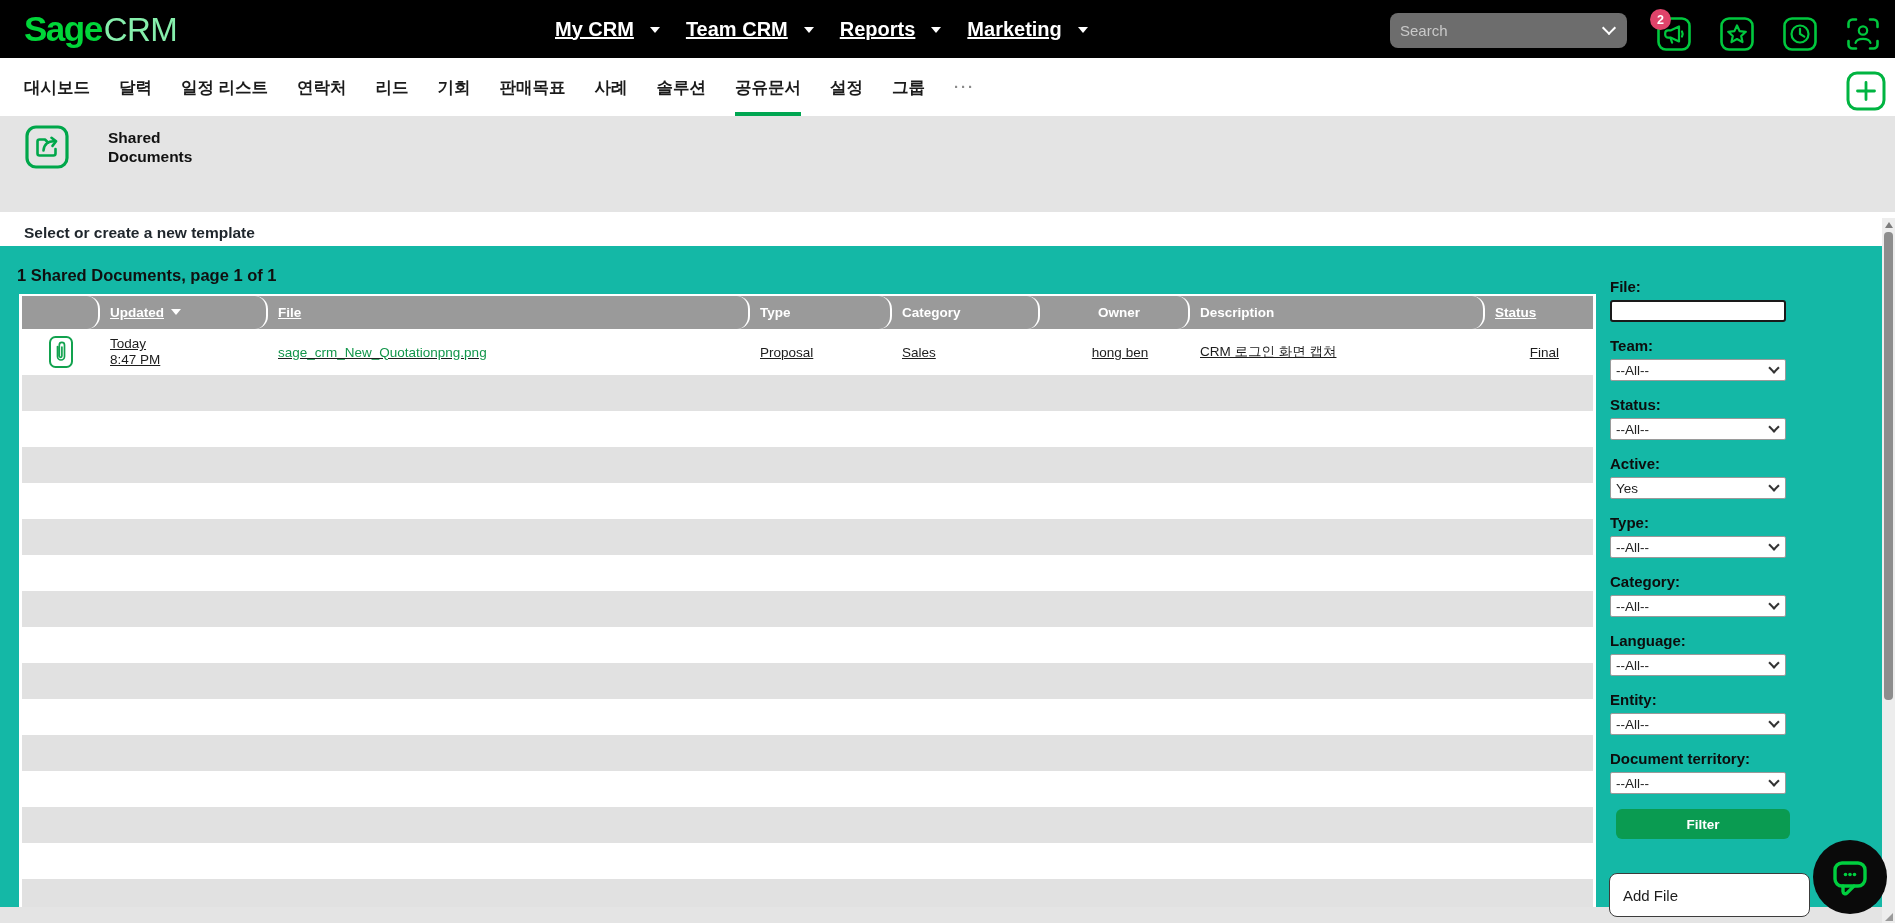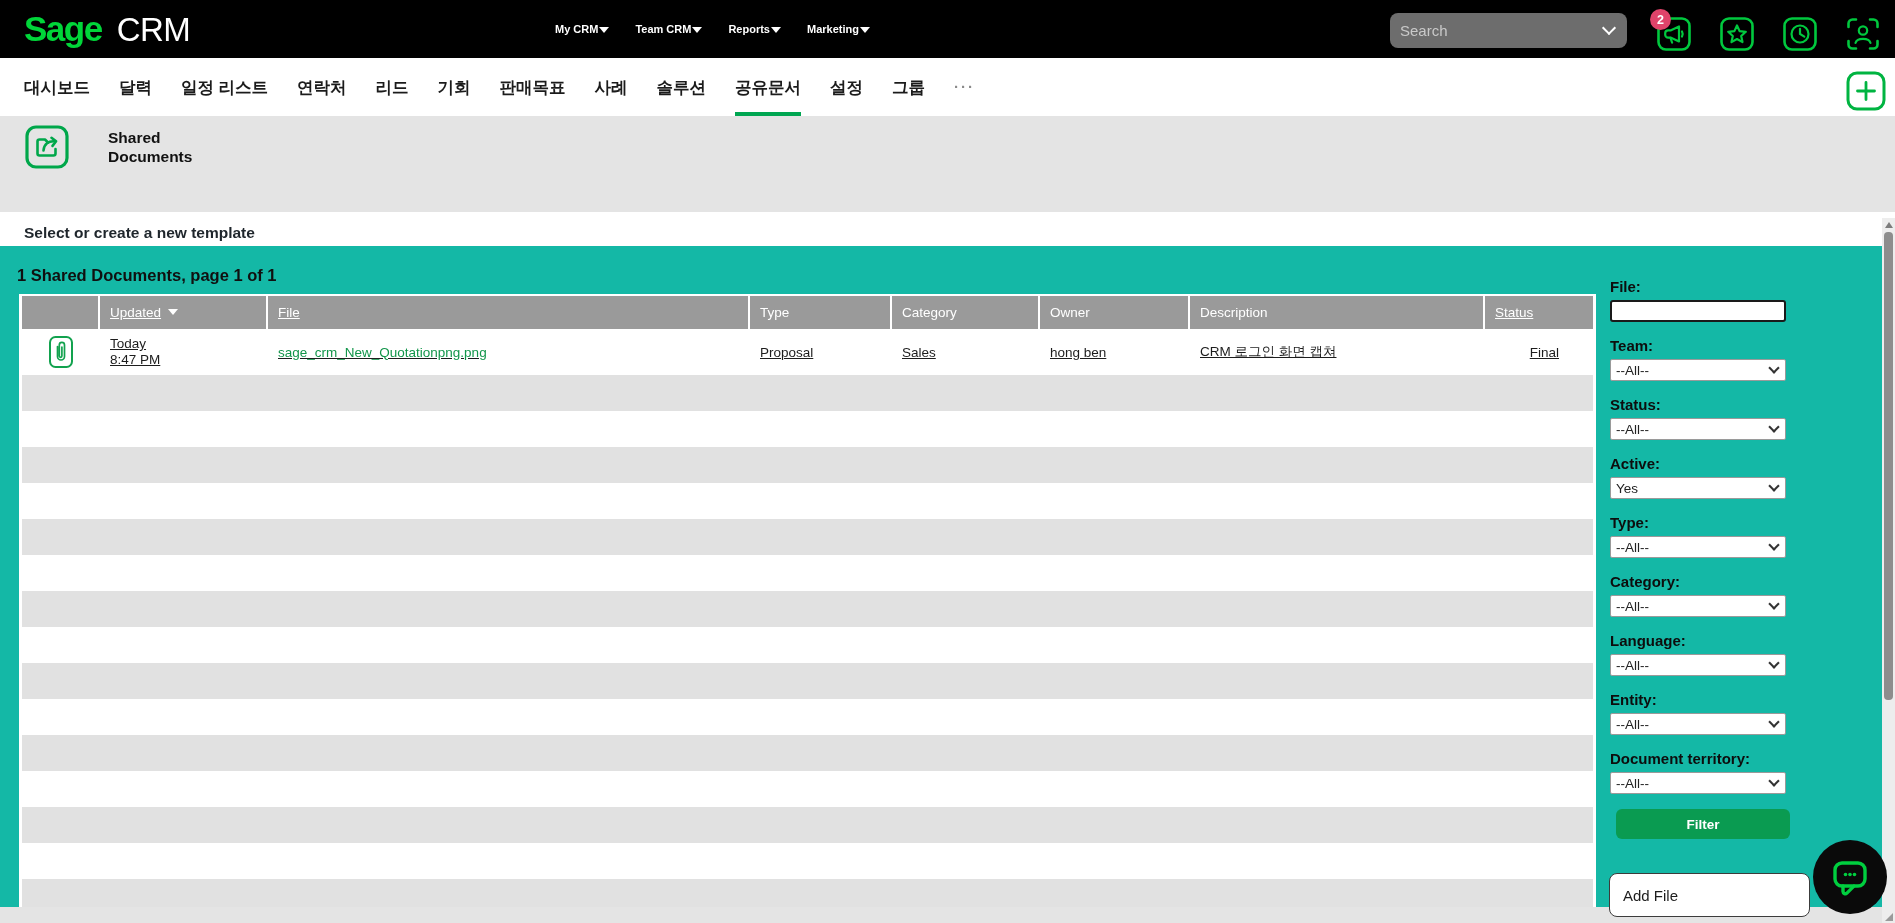--- a/index.html
+++ b/index.html
@@ -3,23 +3,23 @@
 <meta charset="utf-8">
 <style>
   * { box-sizing: border-box; margin: 0; padding: 0; }
   html,body { width:1895px; height:923px; overflow:hidden; }
   body { font-family:"Liberation Sans", sans-serif; background:#e4e4e4; position:relative; }
 
   
   .topbar { position:absolute; top:0; left:0; width:1895px; height:58px; background:#000; z-index:5; }
   .logo { position:absolute; left:24px; top:9px; display:flex; align-items:baseline; cursor:pointer; }
   .logo .brand { color:#00d639; font-size:35px; font-weight:700; letter-spacing:-1.5px; }
-  .logo .product { color:#ffffff; font-size:33px; font-weight:400; margin-left:15px; letter-spacing:-0.5px; }
+  .logo .product { color:#86efac; font-size:33px; font-weight:400; margin-left:2px; letter-spacing:-0.5px; }
   .topnav { position:absolute; left:555px; top:0; height:58px; display:flex; gap:26px; align-items:center; }
-  .topnav-item { color:#fff; font-size:11px; font-weight:700; display:flex; gap:1px; align-items:center; cursor:pointer; white-space:nowrap; }
+  .topnav-item { color:#fff; font-size:20px; font-weight:700; display:flex; gap:16px; align-items:center; cursor:pointer; white-space:nowrap;text-decoration:underline; }
   .caret-down { width:0; height:0; border-left:5px solid transparent; border-right:5px solid transparent; border-top:6px solid #fff; margin-top:2px; }
   .searchbox { position:absolute; left:1390px; top:13px; width:237px; height:35px; background:#6d6d6d; border-radius:8px; display:flex; align-items:center; }
   .searchbox input { background:transparent; border:none; outline:none; color:#d9d9d9; font-size:15px; padding:0 10px; flex:1; font-family:inherit; min-width:0; }
   .searchbox input::placeholder { color:#c9c9c9; }
   .search-chevron { width:10px; height:10px; border-right:2px solid #fff; border-bottom:2px solid #fff; transform:rotate(45deg); margin:-5px 13px 0 0; flex:none; }
   .topbar-icons { position:absolute; left:1656px; top:16px; display:flex; gap:27px; }
   .tb-icon { width:36px; height:36px; position:relative; cursor:pointer; }
   .badge { position:absolute; left:-6px; top:-7px; min-width:21px; height:21px; padding:0 4px; border-radius:11px; background:#e0436a; color:#fff; font-size:12.5px; font-weight:700; display:flex; align-items:center; justify-content:center; }
 
   
@@ -40,26 +40,26 @@
   
   .template-band { position:absolute; top:212px; left:0; width:1895px; height:50px; background:#fff; }
   .template-tab { position:absolute; left:24px; top:12px; font-size:15.5px; font-weight:600; color:#1f262c; padding-bottom:9px; border-bottom:4px solid #00a651; cursor:pointer; }
 
   
   .content { position:absolute; top:246px; left:0; width:1895px; height:661px; background:#14b8a6; }
   .summary { position:absolute; left:17px; top:20px; font-size:16.5px; font-weight:700; color:#101010; }
 
   .grid { position:absolute; left:19px; top:48px; width:1577px; height:613px; background:#fff; padding:0 3px; }
   .grid-header { display:flex; height:33px; background:#9a9a9a; margin-top:2px; }
-  .gh-cell { color:#fff; font-weight:400; font-size:13.5px; display:flex; align-items:center; padding-left:10px; border-right:2px solid #fff; }
+  .gh-cell { color:#fff; font-weight:700; font-size:13.5px; display:flex; align-items:center; padding-left:10px; border-right:2px solid #fff;border-radius:13px; }
   .gh-cell:last-child { border-right:none; }
   .gh-cell.sortable .gh-label { text-decoration:underline; cursor:pointer; }
   .sort-caret { width:0; height:0; border-left:5px solid transparent; border-right:5px solid transparent; border-top:6px solid #fff; margin-left:7px; margin-top:-2px; }
   .col1{width:78px;} .col2{width:168px;} .col3{width:482px;} .col4{width:142px;}
-  .col5{width:148px;} .col6{width:150px;} .col7{width:295px;} .col8{width:108px;}
+  .col5{width:148px;} .col6{width:150px;justify-content:center;} .col7{width:295px;} .col8{width:108px;}
   .data-row { display:flex; height:46px; background:#fff; align-items:stretch; font-size:13.5px; color:#1d1d1d;text-decoration:underline; }
   .dc { display:flex; align-items:center; padding-left:10px; }
   .dc.icon-cell { justify-content:center; padding-left:0; }
   .dc.two-line { flex-direction:column; align-items:flex-start; justify-content:center; line-height:16px; }
   .file-link { color:#12954a; cursor:pointer; }
   .dc.status-cell { justify-content:flex-end; padding-right:34px; padding-left:0; }
   .stripes { position:absolute; left:3px; right:3px; top:81px; bottom:0; background:repeating-linear-gradient(180deg,#e1e1e1 0 36px,#ffffff 36px 72px); }
 
   
   .filter-panel { position:absolute; left:1610px; top:32px; width:178px; }

